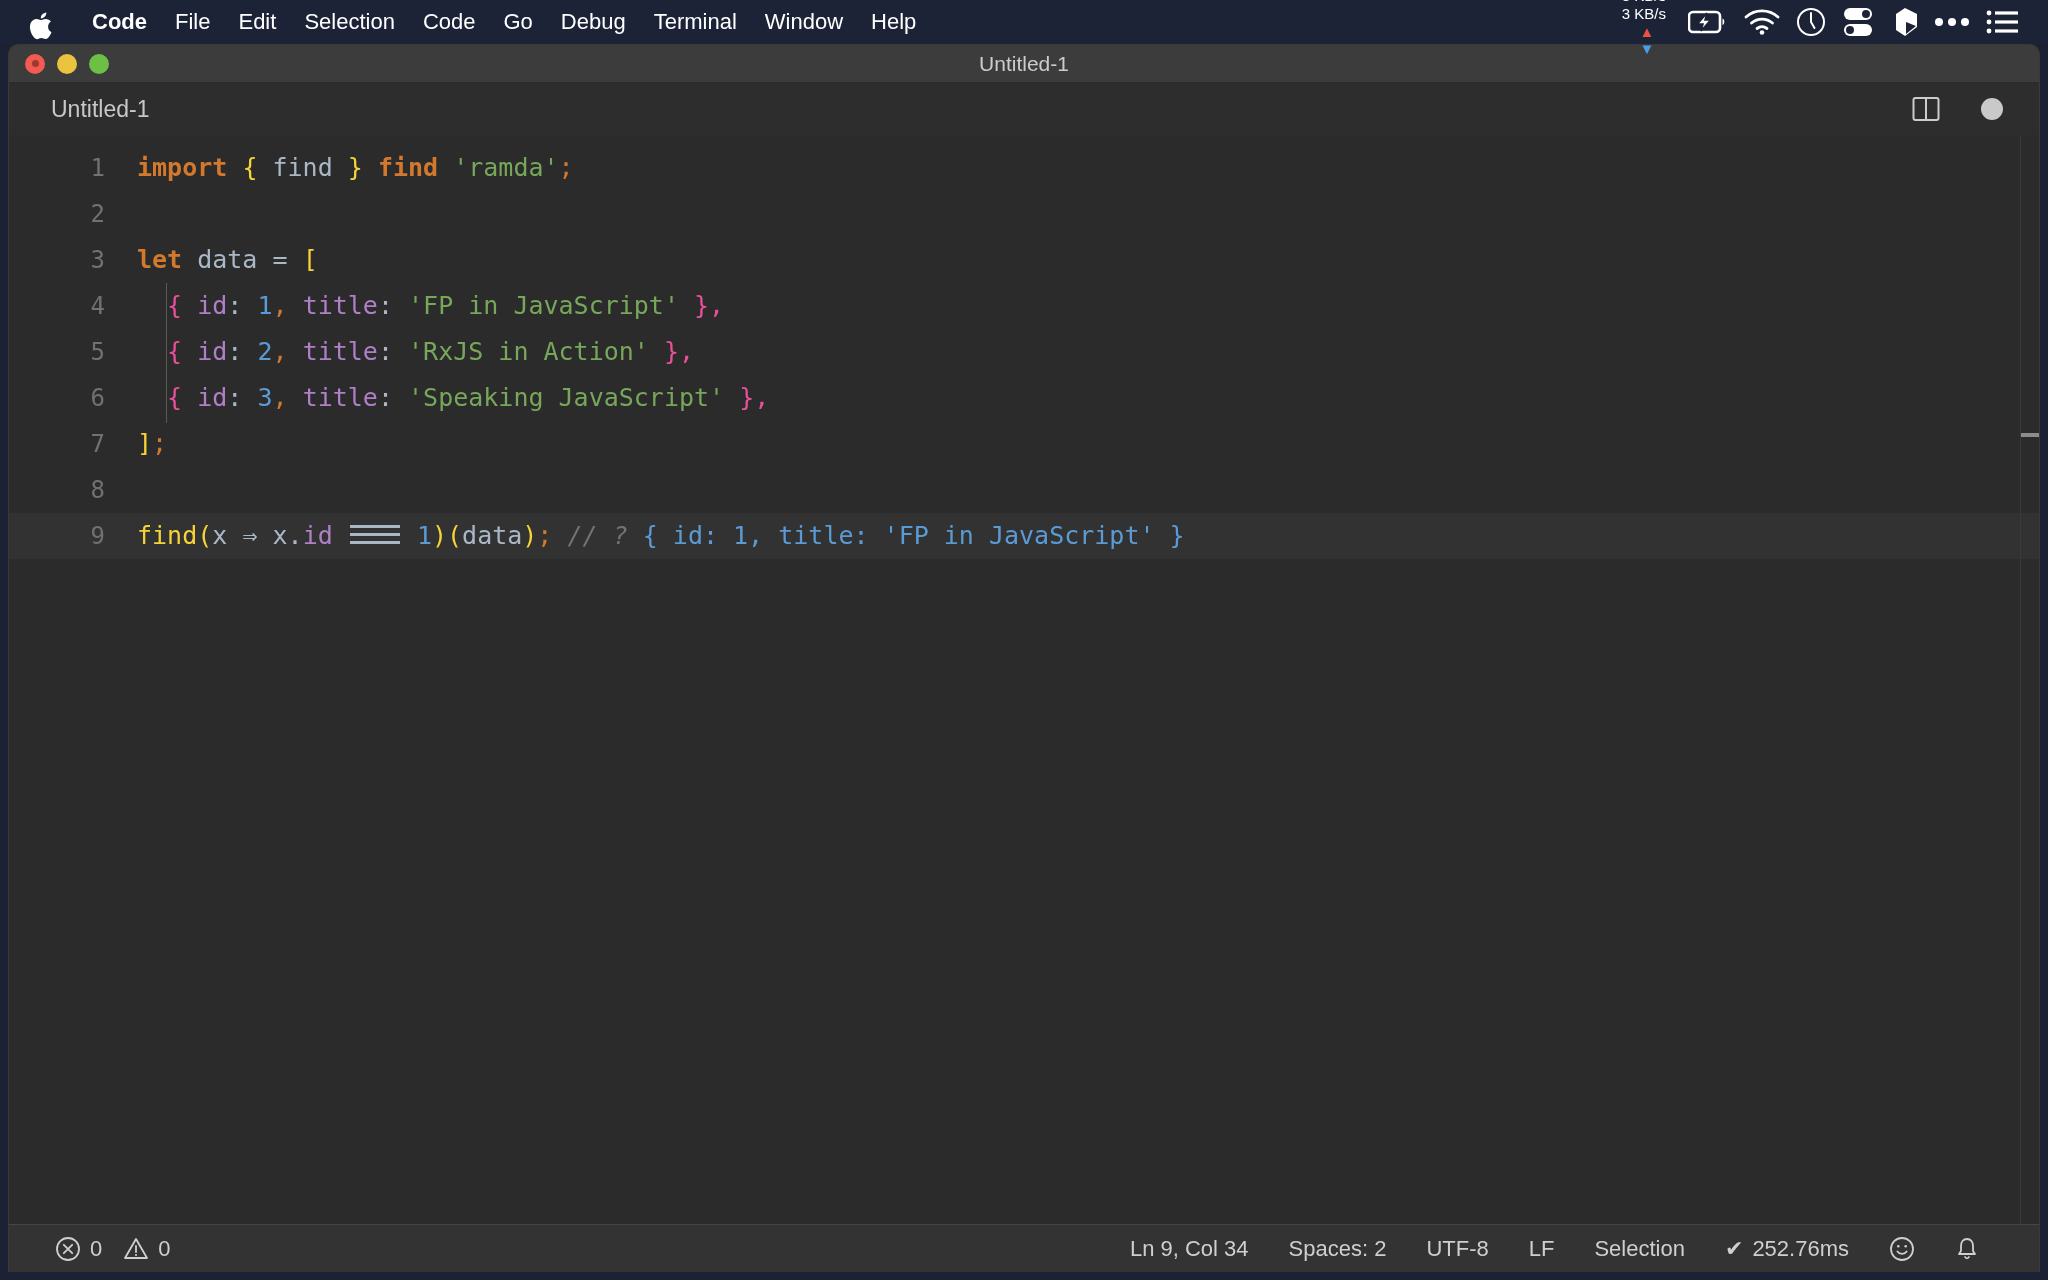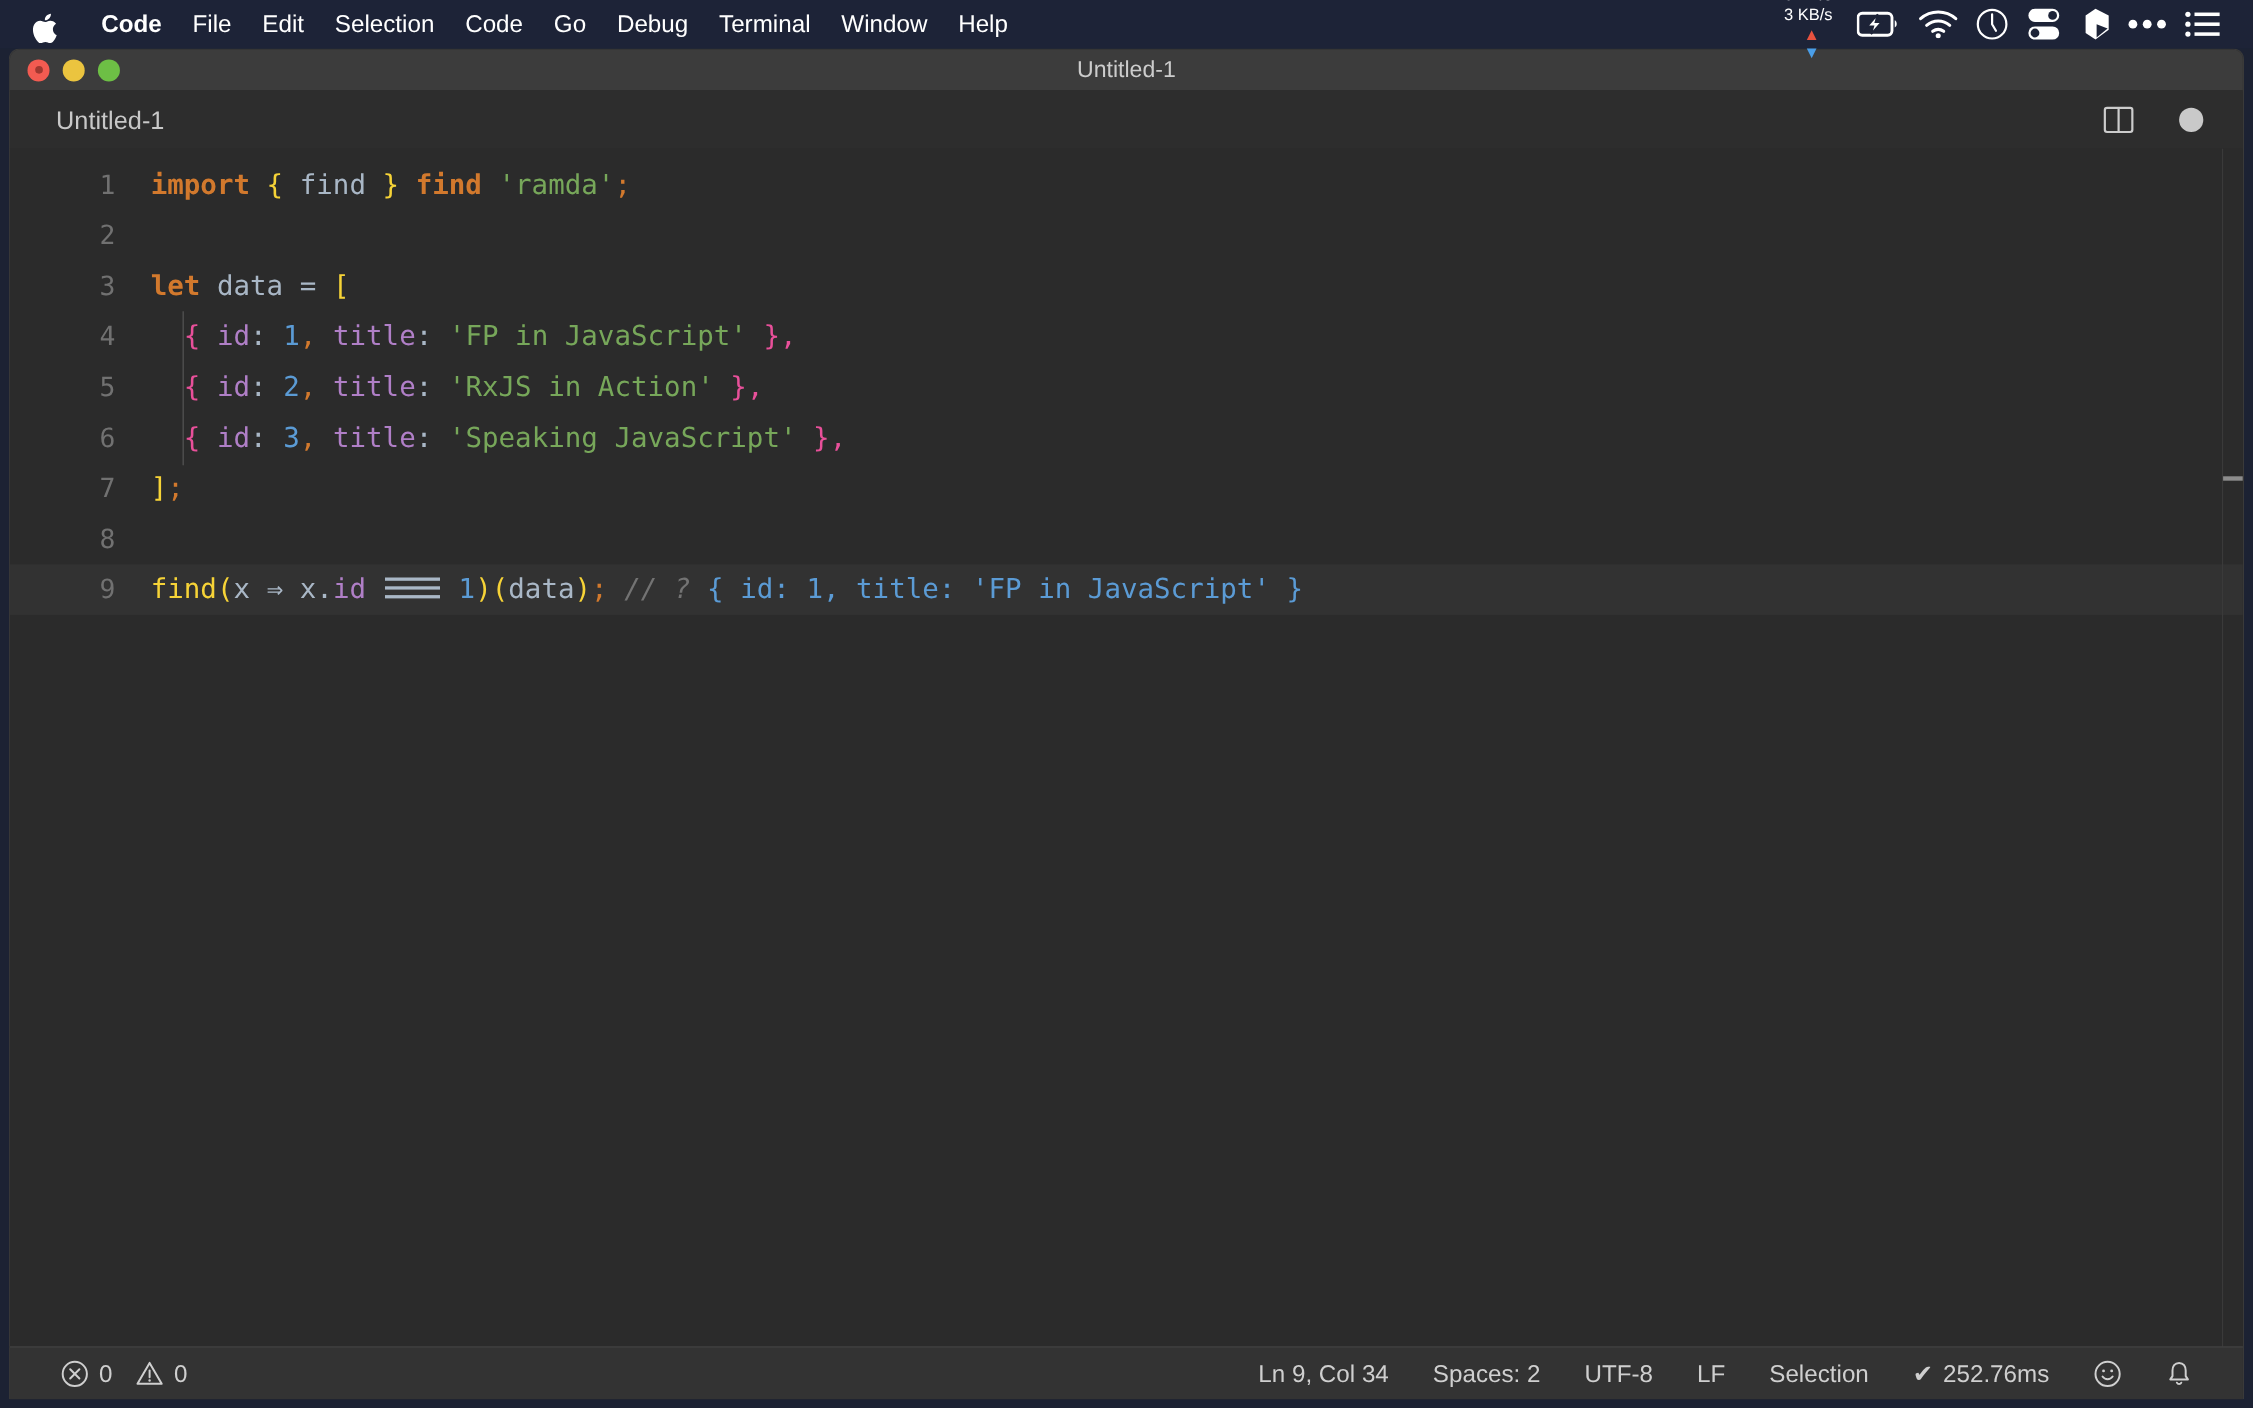--- a/index.html
+++ b/index.html
@@ -240,21 +240,21 @@
     width: 100%;
     height: 48px;
     background: #333333;
     border-top: 1px solid #454545;
     display: flex;
     align-items: center;
     color: #cfcfcf;
     font-size: 22px;
   }
   .sb-left { display: flex; align-items: center; padding-left: 26px; gap: 10px; }
-  .sb-right { margin-left: auto; display: flex; align-items: center; padding-right: 26px; }
+  .sb-right { margin-left: auto; display: flex; align-items: center; padding-right: 40px; }
   .sb-item {
     padding: 0 20px;
     display: flex; align-items: center;
     gap: 9px;
     height: 48px;
     white-space: nowrap;
   }
   svg { display: block; }
 </style>
 </head>

